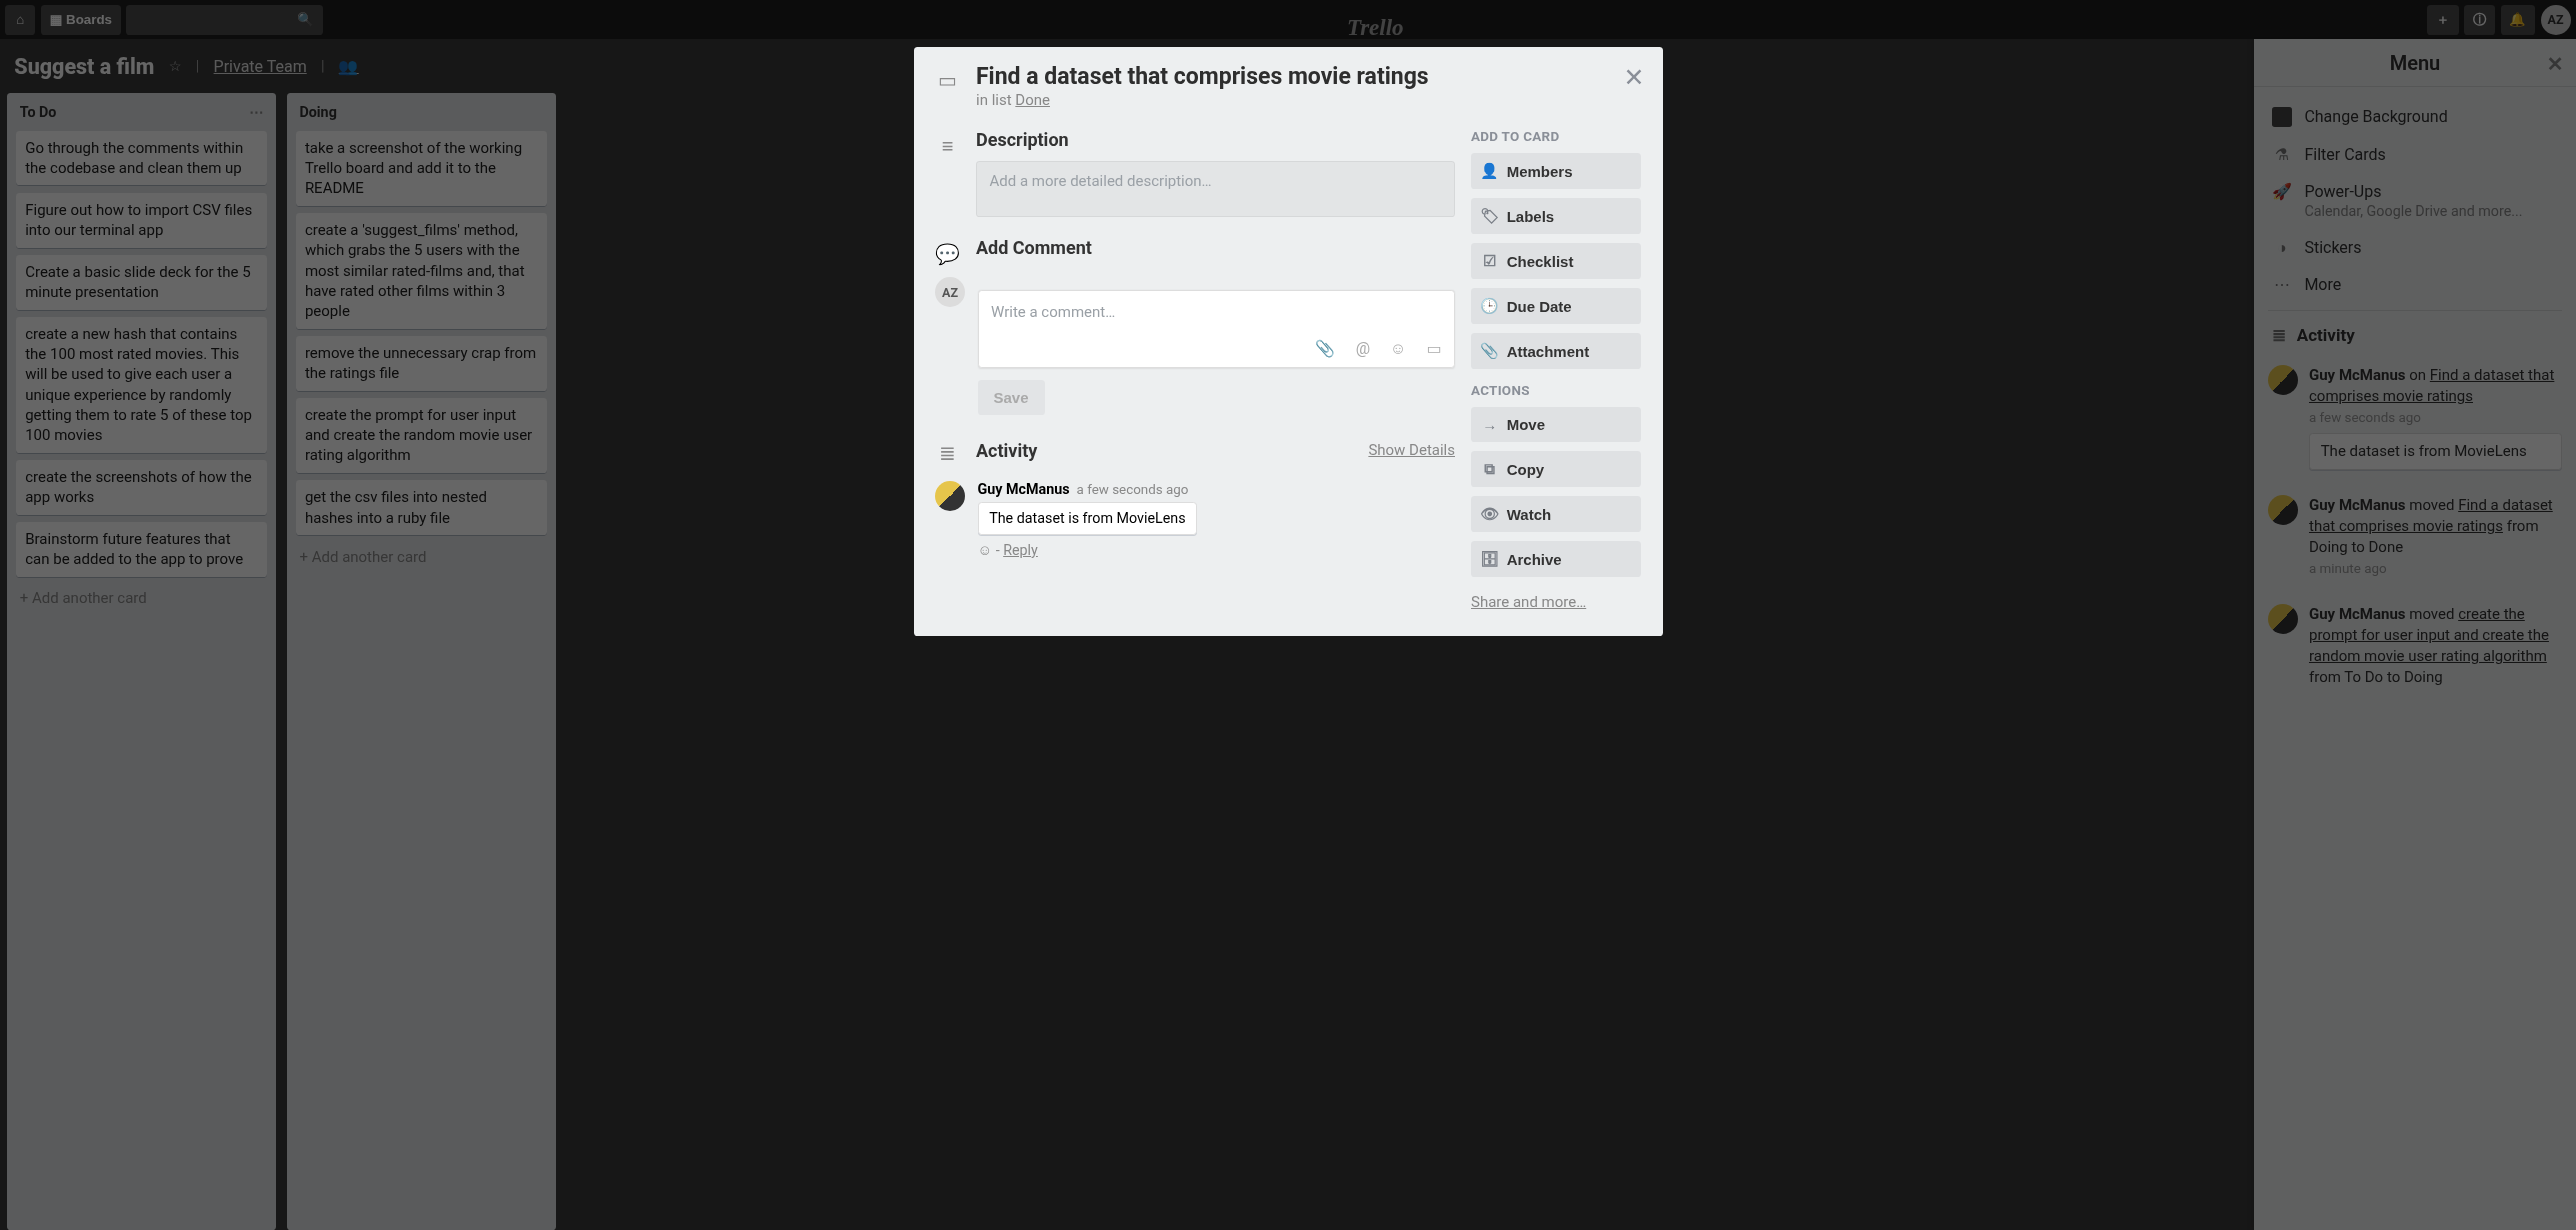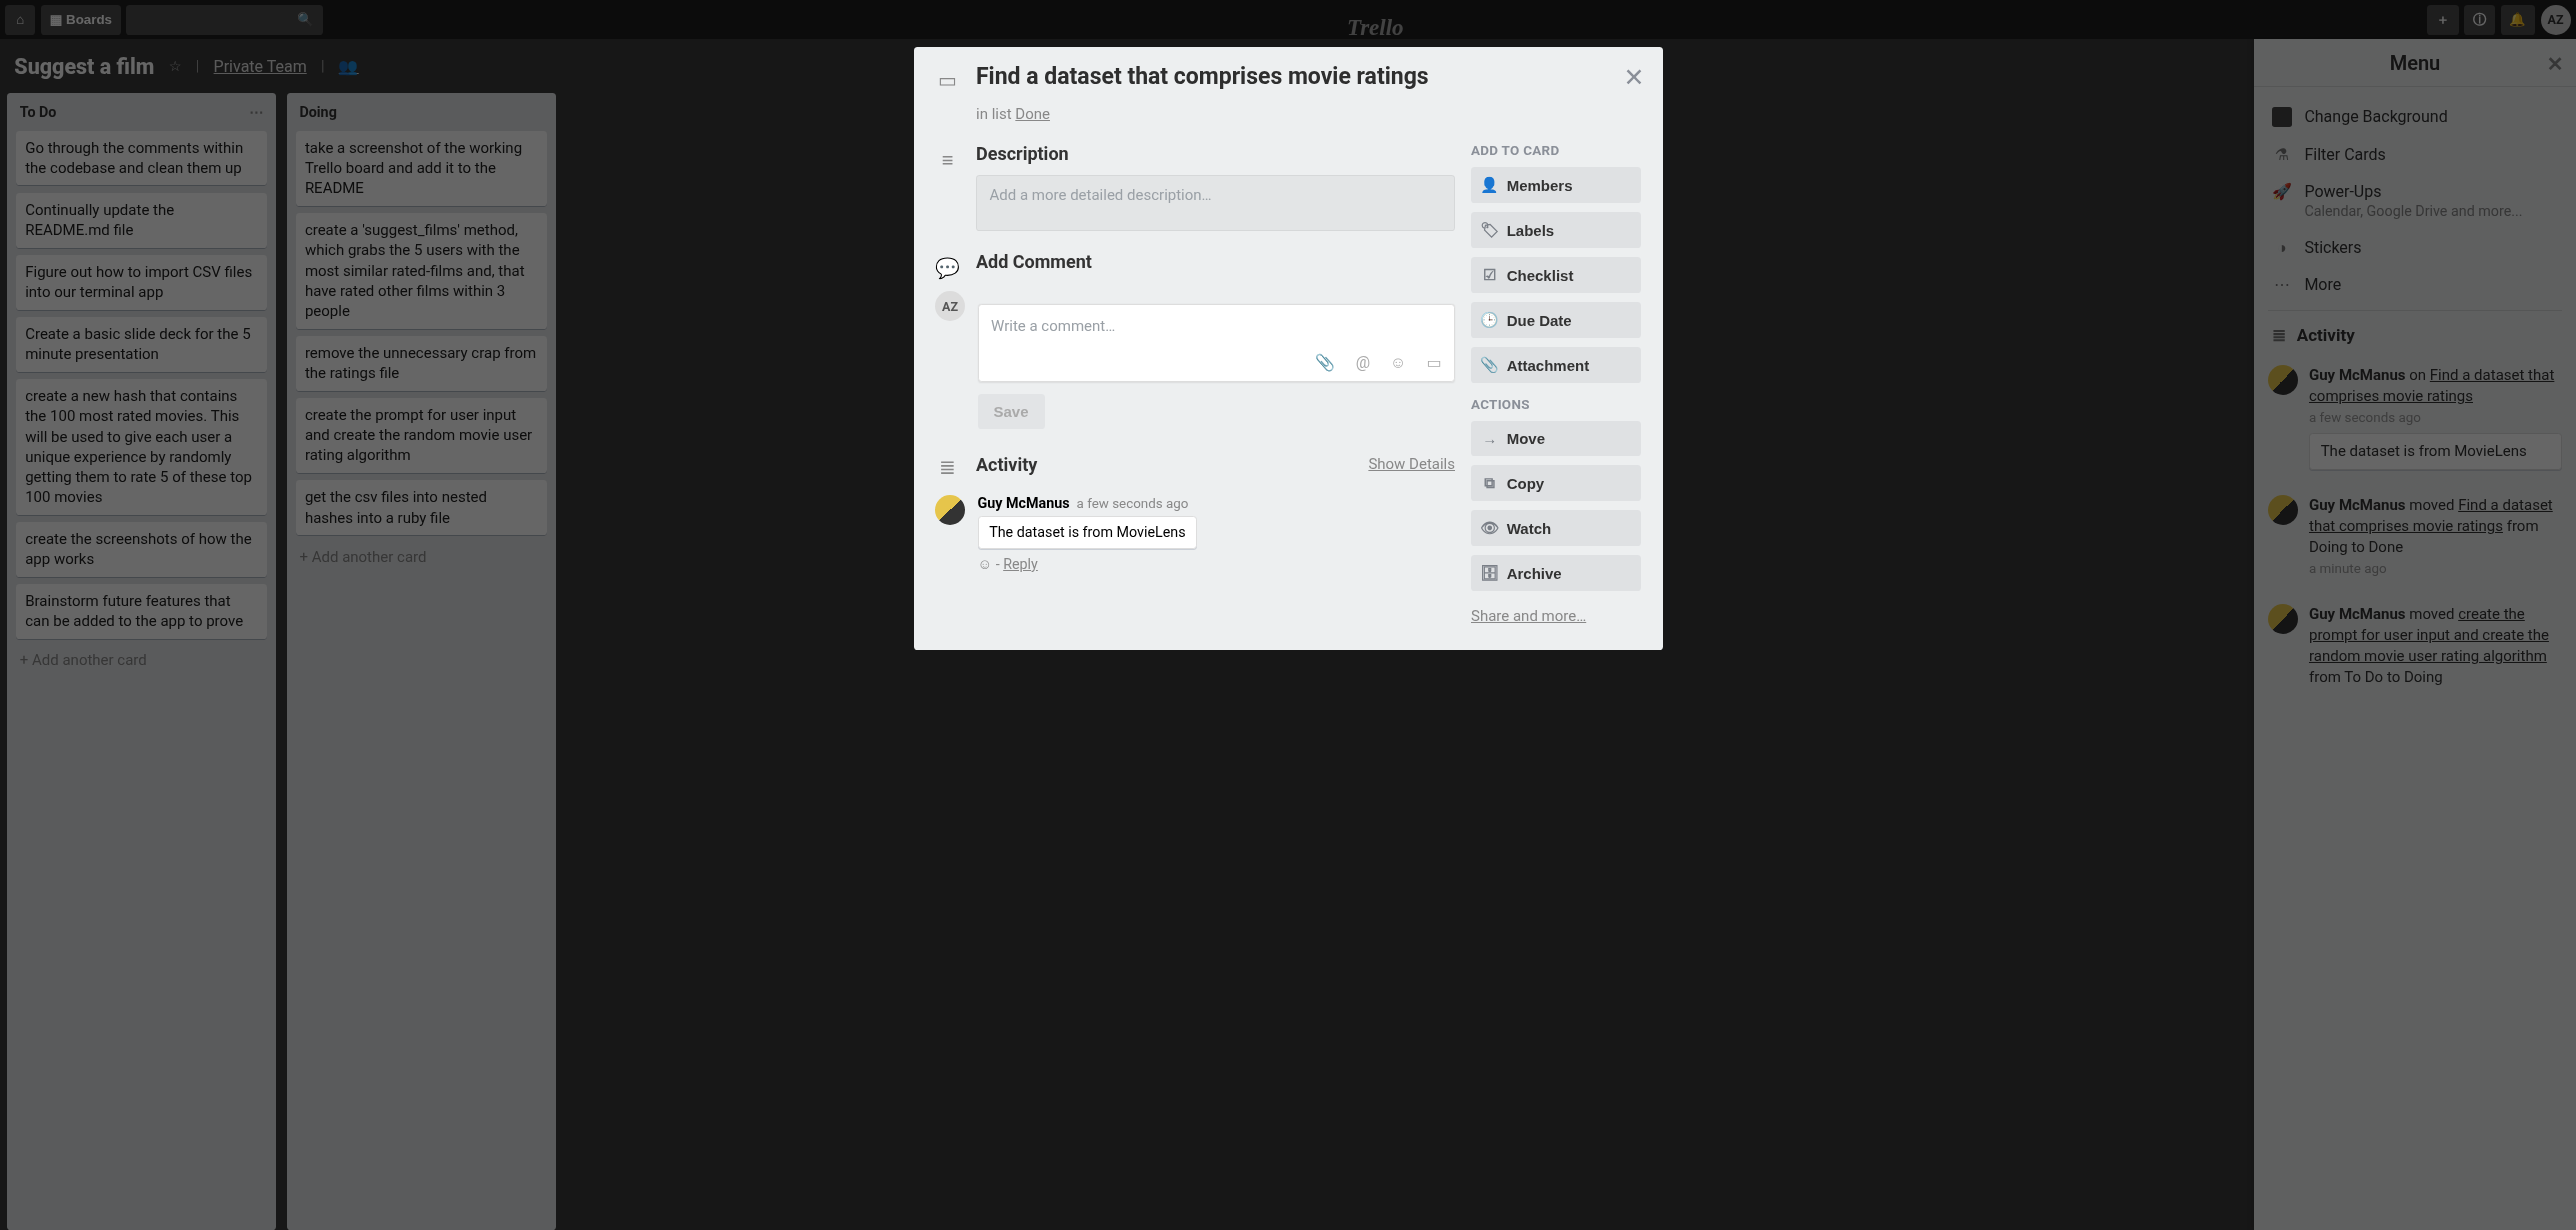--- a/index.html
+++ b/index.html
@@ -46,21 +46,21 @@
 .act-time { color: #999; font-size: 13.4px; margin-top: 1.8px; }
 .act-comment-box { background: #fff; border: 0.9px solid #ddd; border-radius: 3.6px; padding: 7.2px 10.7px; margin-top: 5.4px; box-shadow: 0 0.9px 0 rgba(9,30,66,.15); }
 
 
 .overlay { position: absolute; inset: 0; background: rgba(0,0,0,0.6); z-index: 10; display: flex; justify-content: center; align-items: flex-start; padding-top: 47px; }
 .dialog { width: 749px; background: #edeff0; border-radius: 3.6px; padding: 16px 21.5px 25px; position: relative; max-height: 92vh; overflow-y: auto; }
 .dlg-close { position: absolute; top: 16px; right: 18px; color: #8a8f98; font-size: 25px; cursor: pointer; }
 .dlg-header { display: flex; gap: 16px; }
 .dlg-icon { width: 25px; color: #888; font-size: 20px; padding-top: 5.4px; flex-shrink: 0; text-align: center; }
 .dlg-title { font-size: 23px; font-weight: 700; color: #2e2e2e; }
-.dlg-inlist { color: #888; font-size: 15px; margin-top: 15px; }
+.dlg-inlist { color: #888; font-size: 15px; margin-top: 1px; }
 .dlg-inlist .u { text-decoration: underline; color: #888; }
 .dlg-body { display: flex; gap: 16px; margin-top: 20px; }
 .dlg-left { flex: 1; }
 .dlg-right { width: 170px; }
 .sec { display: flex; gap: 16px; margin-bottom: 20px; }
 .sec-title { font-size: 18px; font-weight: 700; color: #333; }
 .sec-content { flex: 1; }
 .desc-box { background: rgba(0,0,0,0.04); border: 0.9px solid rgba(0,0,0,0.06); border-radius: 3.6px; padding: 10.7px 12.5px; color: #9aa0a6; font-size: 15px; min-height: 56px; margin-top: 10.7px; cursor: pointer; }
 .comment-box { background: #fff; border: 0.9px solid #ddd; border-radius: 3.6px; margin-top: 12.5px; box-shadow: 0 0.9px 1.8px rgba(0,0,0,0.08); }
 .comment-input { padding: 12.5px; color: #9aa0a6; font-size: 15px; min-height: 39px; }
@@ -118,21 +118,20 @@
   <i class="ic sub">👥</i>
 </div>
 
 <div class="board">
   <div class="list">
     <div class="list-header">
         <span>To Do</span>
         <span style="color:#888">⋯</span>
       </div>
     <div class="card">Go through the comments within the codebase and clean them up</div>
-    <div class="card">Continually update the README.md file</div>
     <div class="card">Figure out how to import CSV files into our terminal app</div>
     <div class="card">Create a basic slide deck for the 5 minute presentation</div>
     <div class="card">create a new hash that contains the 100 most rated movies. This will be used to give each user a unique experience by randomly getting them to rate 5 of these top 100 movies</div>
     <div class="card">create the screenshots of how the app works</div>
     <div class="card">Brainstorm future features that can be added to the app to prove</div>
     <div class="add-card">+ Add another card</div>
   </div>
   <div class="list">
     <div class="list-header">
         <span>Doing</span>

